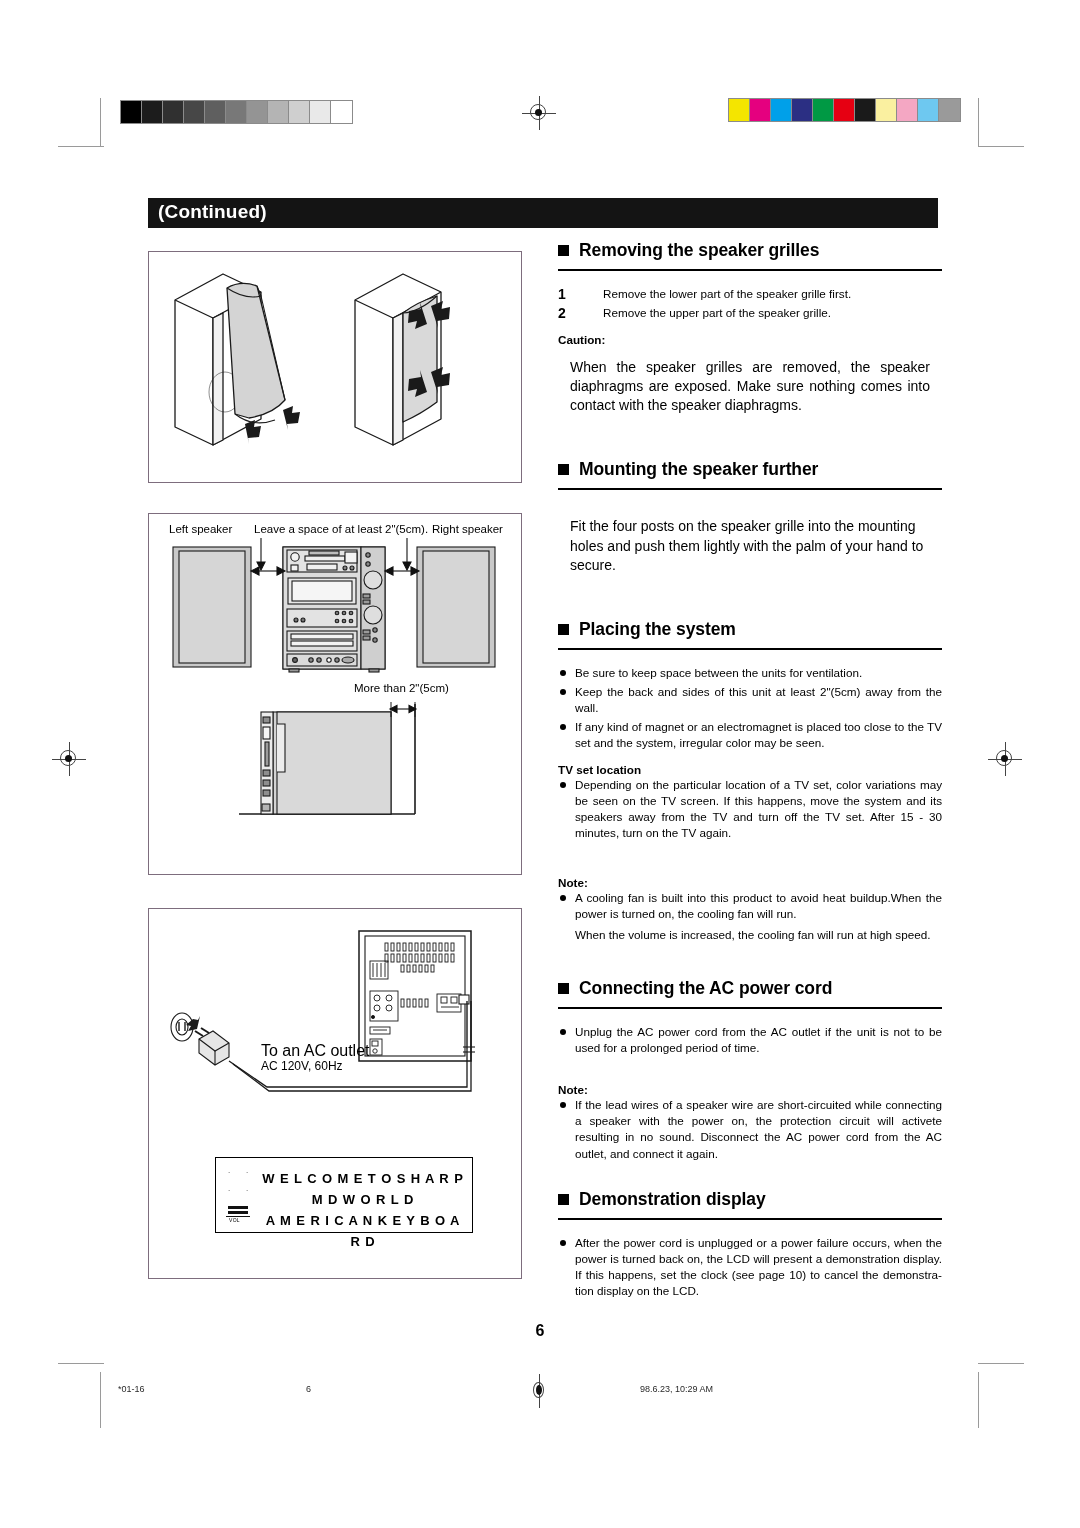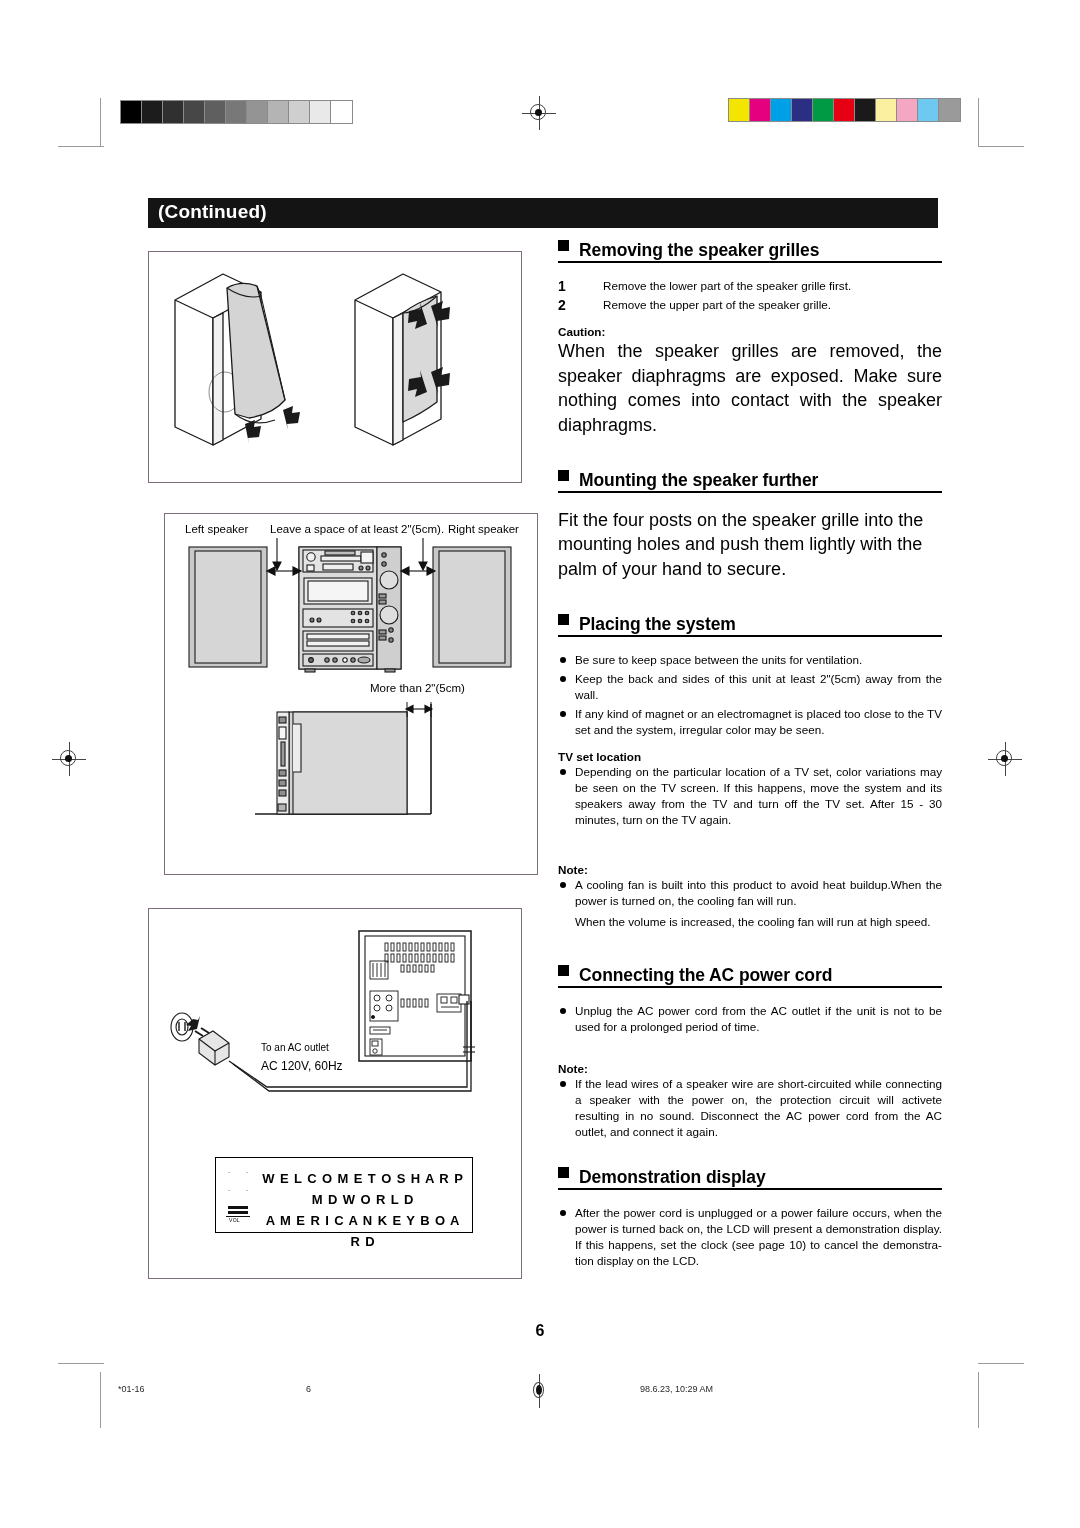--- a/index.html
+++ b/index.html
@@ -74,54 +74,54 @@
   }
 
   
   .fig-box {
     position: absolute;
     border: 1px solid #7d6d7d;
     background: #fff;
     box-sizing: border-box;
   }
   #fig-grilles { left: 148px; top: 251px; width: 374px; height: 232px; }
-  #fig-placing { left: 164px; top: 513px; width: 374px; height: 362px; }
+  #fig-placing { left: 148px; top: 513px; width: 374px; height: 362px; }
   #fig-power   { left: 148px; top: 908px; width: 374px; height: 371px; }
 
   .fig-caption {
     position: absolute;
     font-size: 11.5px;
     white-space: nowrap;
   }
 
   
   .col-right { position: absolute; left: 558px; top: 240px; width: 384px; }
 
   h2.sec {
     margin: 0;
     font-size: 17.5px;
     font-weight: bold;
     letter-spacing: -.1px;
-    padding-bottom: 0;
+    padding-bottom: 8px;
     border-bottom: 2.2px solid #000;
     display: flex;
-    align-items: flex-start;
+    align-items: center;
   }
   h2.sec .bullet-sq {
     display: inline-block;
     width: 11px; height: 11px;
     background: #000;
     margin-right: 10px;
     flex: 0 0 auto;
   }
   .sec-wrap { margin-bottom: 0; }
 
   p.body {
-    margin: 0;
-    font-size: 18px;
+    margin: 12px;
+    font-size: 14px;
     line-height: 1.37;
     text-align: justify;
   }
   p.body.nojust { text-align: left; }
 
   .step {
     display: flex;
     font-size: 11.7px;
     line-height: 1.45;
     margin-bottom: 2px;
@@ -432,21 +432,21 @@
       </g>
       <g stroke="#111" stroke-width="1.1" fill="#111">
         <line x1="246" y1="195" x2="262" y2="195"></line>
         <path d="M241 195 l7 -3.5 0 7 z"></path>
           <path d="M267 195 l-7 -3.5 0 7 z"></path>
       </g>
     </svg>
   </div>
 
   <div class="fig-box" id="fig-power">
-    <span class="fig-caption" style="left:112px; top:133px; font-size:10px;">To an AC outlet</span>
+    <span class="fig-caption" style="left:112px; top:133px; font-size:16px;">To an AC outlet</span>
     <span class="fig-caption" style="left:112px; top:150px; font-size:12px;">AC 120V, 60Hz</span>
 
     <svg width="372" height="250" viewBox="0 0 372 250">
       <g stroke="#1a1a1a" stroke-width="1.1" fill="none">
 
         <rect x="210" y="22" width="112" height="130" fill="#ffffff" stroke-width="1.5"></rect>
         <rect x="216" y="27" width="100" height="120" fill="#ffffff"></rect>
 
         <g stroke-width="0.9">
           <g>

